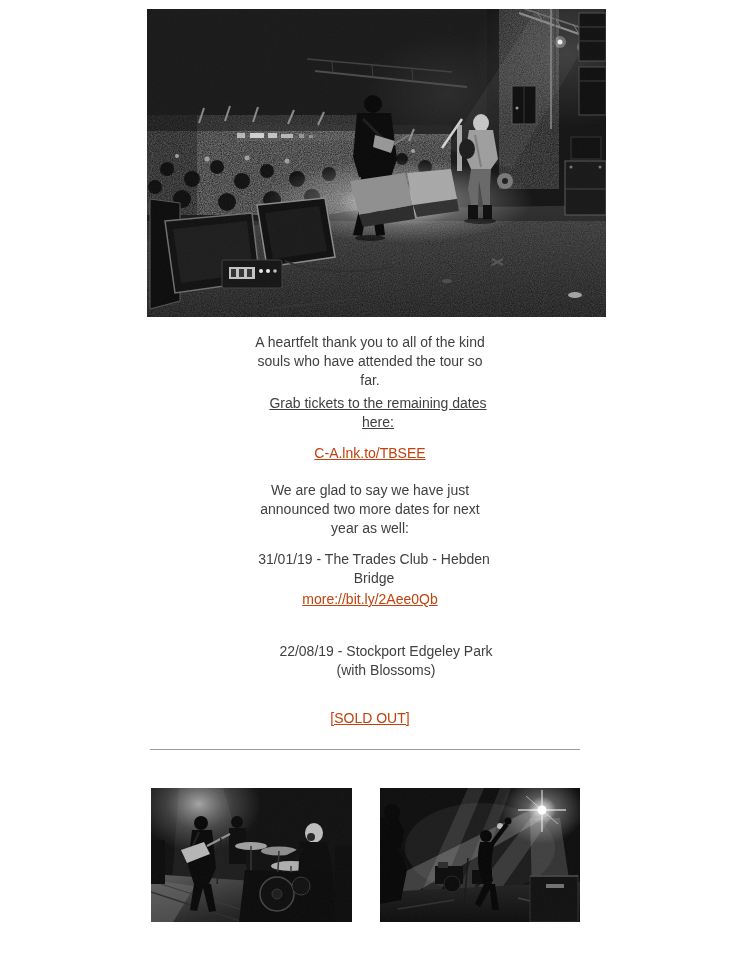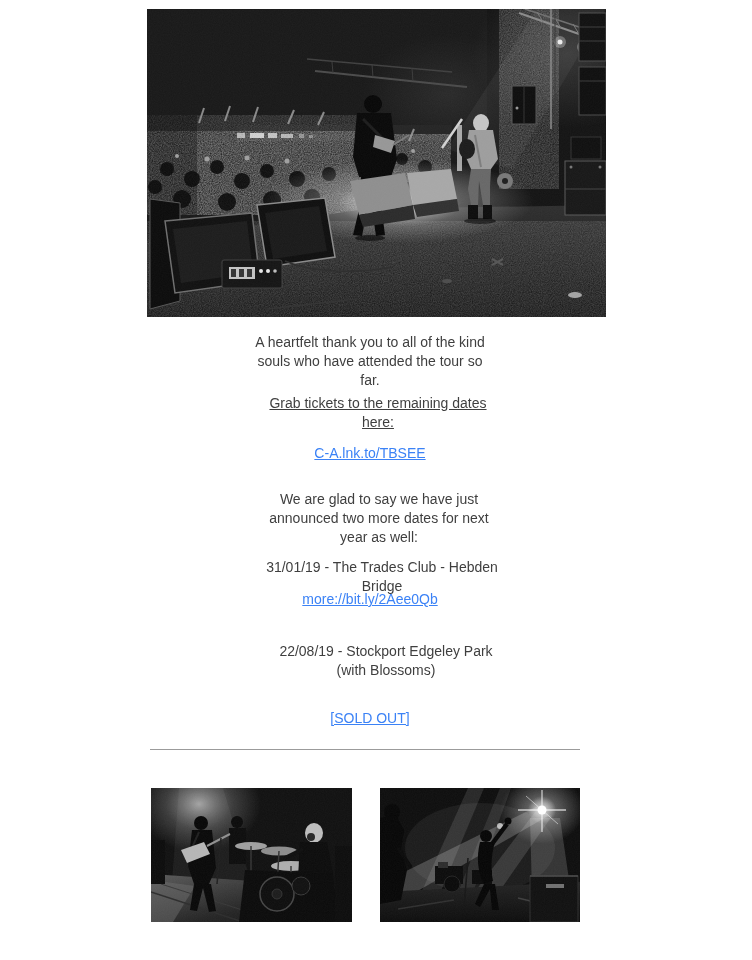--- a/index.html
+++ b/index.html
@@ -13,21 +13,21 @@
   .photo svg{display:block;}
   .txt{
     left:220px;width:300px;text-align:center;
     font-size:14px;line-height:19px;color:#3f3f3f;
     white-space:pre-line;
   }
   .lnk{
     left:220px;width:300px;text-align:center;
     font-size:14px;line-height:19px;
   }
-  .lnk a{color:#3b82f6;text-decoration:underline;cursor:pointer;}
+  .lnk a{color:#c2410c;text-decoration:underline;cursor:pointer;}
   .divider{
     left:150px;top:749px;width:430px;height:0;
     border-top:1px solid #9b9b9b;
   }
 </style>
 </head>
 <body>
 
 <figure class="abs photo" style="left:147px;top:9px;width:459px;height:308px;margin:0;">
   <svg width="459" height="308" viewBox="0 0 459 308">
@@ -211,25 +211,25 @@
 souls who have attended the tour so
 far.</p>
 
 <p class="abs txt" style="top:386px;margin:8px;text-decoration:underline;">Grab tickets to the remaining dates
 here:</p>
 
 <div class="abs lnk" style="top:444px;">
   <a href="#">C-A.lnk.to/TBSEE</a>
 </div>
 
-<p class="abs txt" style="top:481px;margin:9px;">We are glad to say we have just
+<p class="abs txt" style="top:481px;margin:0;">We are glad to say we have just
 announced two more dates for next
 year as well:</p>
 
-<p class="abs txt" style="top:546px;margin:12px;">31/01/19 - The Trades Club - Hebden
+<p class="abs txt" style="top:546px;margin:4px;">31/01/19 - The Trades Club - Hebden
 Bridge</p>
 
 <div class="abs lnk" style="top:590px;">
   <a href="#">more://bit.ly/2Aee0Qb</a>
 </div>
 
 <p class="abs txt" style="top:626px;margin:16px;">22/08/19 - Stockport Edgeley Park
 (with Blossoms)</p>
 
 <div class="abs lnk" style="top:709px;">

